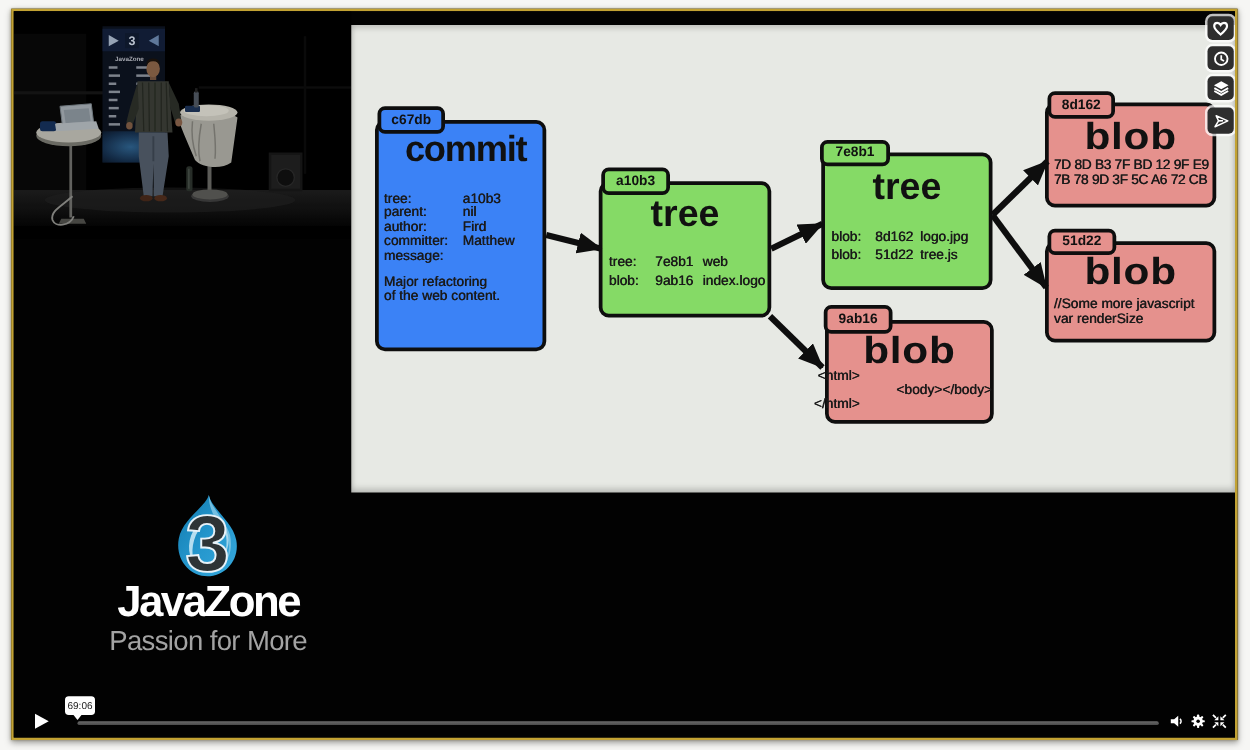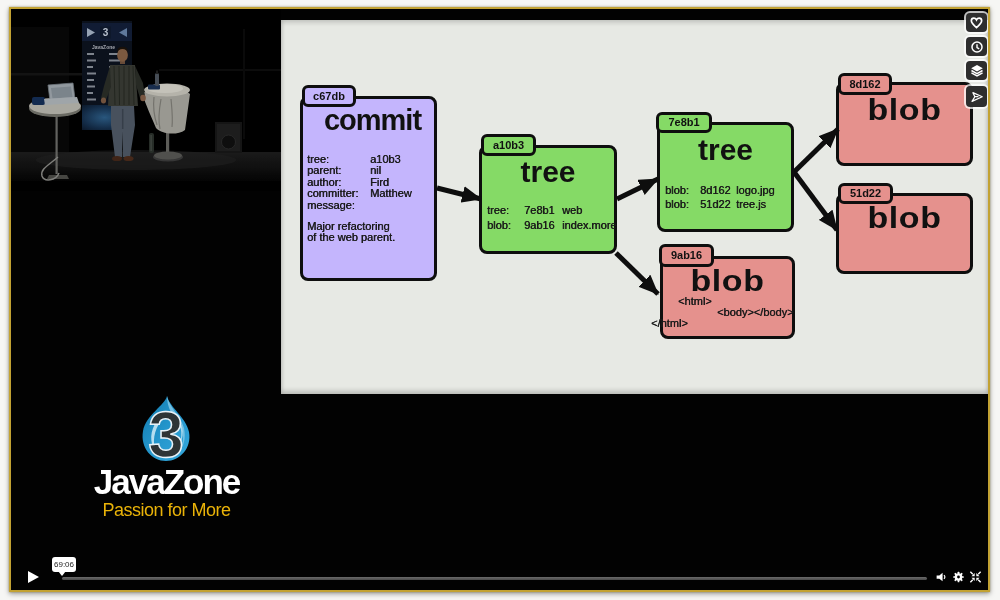--- a/index.html
+++ b/index.html
@@ -6,35 +6,35 @@
 html,body{width:1000px;height:600px;overflow:hidden;background:#f6f6f4;font-family:"Liberation Sans",sans-serif}
 .page{position:relative;width:1000px;height:600px}
 .frame{position:absolute;left:9px;top:7px;width:981px;height:585px;border:2px solid #c2a233;background:#000;box-shadow:0 2px 5px rgba(0,0,0,.35),0 0 2px rgba(120,100,20,.5)}
 .inner{position:absolute;left:0;top:0;width:977px;height:581px;background:#020202;overflow:hidden}
 
 .slide{position:absolute;left:270px;top:11px;width:707px;height:374px;background:#e7e9e4;color:#161616;box-shadow:inset 0 3px 4px rgba(0,0,0,.14),inset 0 -3px 5px rgba(0,0,0,.2)}
 .box{position:absolute;border:3px solid #0e0e0e;border-radius:8px}
 .tab{position:absolute;border:3px solid #0e0e0e;border-radius:6px;font-weight:bold;font-size:11px;color:#111;text-align:center;z-index:3}
 .bt{font-weight:bold;font-size:29px;letter-spacing:-1px;text-align:center;line-height:1;color:#111}
 .bb{position:absolute;font-size:11px;line-height:11.4px;white-space:pre;font-weight:normal;color:#1a1a1a;text-shadow:0.4px 0 0 #1a1a1a}
-.blue{background:#c4b5fd}
+.blue{background:#3b82f6}
 .green{background:#85da66}
 .pink{background:#e5918d}
 svg.arrows{position:absolute;left:0;top:0;z-index:4}
 
 .sbtn{position:absolute;left:955px;width:21px;height:19px;background:#2e2e2e;border-radius:4px;box-shadow:0 0 0 2px rgba(255,255,255,.75);z-index:6;display:flex;align-items:center;justify-content:center}
 
 .play{position:absolute;left:17px;top:562px;width:0;height:0;border-left:11px solid #fff;border-top:6.5px solid transparent;border-bottom:6.5px solid transparent}
 .tip{position:absolute;left:41px;top:548px;width:24px;height:15px;background:#fff;border-radius:3px;font-size:8px;color:#222;text-align:center;line-height:15px}
 .tip:after{content:"";position:absolute;left:6px;top:14px;border-left:4px solid transparent;border-right:4px solid transparent;border-top:5px solid #fff}
 .bar{position:absolute;left:51px;top:568px;width:865px;height:3px;background:linear-gradient(#6a6a6a,#4a4a4a);border-radius:2px}
 .cic{position:absolute;top:561px}
 
 .jz{position:absolute;left:73px;top:452px;width:165px;text-align:center;color:#fff;font-weight:bold;font-size:35px;letter-spacing:-2px;line-height:1.2}
-.jzsub{margin-top:-3px;font-weight:normal;font-size:18px;letter-spacing:-.5px;color:#eab308}
+.jzsub{margin-top:-3px;font-weight:normal;font-size:22px;letter-spacing:-.5px;color:#a3a3a3}
 </style>
 </head>
 <body>
 <div class="page">
  <div class="frame">
       <div class="inner">
 
   <svg id="photo" style="position:absolute;left:0;top:0;filter:blur(0.5px)" width="270" height="182" viewBox="0 0 270 182">
     <defs>
       <linearGradient id="floorg" x1="0" y1="0" x2="0" y2="1">
@@ -136,56 +136,60 @@
     <div class="bb" style="left:26px;top:134px">tree:
 parent:
 author:
 committer:
 message:</div>
     <div class="bb" style="left:89px;top:134px">a10b3
 nil
 Fird
 Matthew</div>
     <div class="bb" style="left:26px;top:201px">Major refactoring
-of the web parent.</div>
+of the web content.</div>
 
     <div class="box green" style="left:198px;top:125px;width:138px;height:109px"></div>
     <div class="tab green" style="left:200px;top:114px;width:55px;height:22px;line-height:16px">a10b3</div>
     <div class="bt" style="position:absolute;left:198px;top:137px;width:138px;font-size:30px;letter-spacing:0">tree</div>
     <div class="bb" style="left:206px;top:183px;line-height:15px">tree:
 blob:</div>
     <div class="bb" style="left:243px;top:183px;line-height:15px">7e8b1
 9ab16</div>
     <div class="bb" style="left:281px;top:183px;line-height:15px">web
-index.more</div>
+index.logo</div>
 
     <div class="box green" style="left:376px;top:102px;width:137px;height:110px"></div>
     <div class="tab green" style="left:375px;top:92px;width:56px;height:21px;line-height:15px">7e8b1</div>
     <div class="bt" style="position:absolute;left:376px;top:115px;width:137px;font-size:30px;letter-spacing:0">tree</div>
     <div class="bb" style="left:384px;top:164px;line-height:13.5px">blob:
 blob:</div>
     <div class="bb" style="left:419px;top:164px;line-height:13.5px">8d162
 51d22</div>
     <div class="bb" style="left:455px;top:164px;line-height:13.5px">logo.jpg
 tree.js</div>
 
     <div class="box pink" style="left:379px;top:236px;width:135px;height:83px"></div>
     <div class="tab pink" style="left:378px;top:224px;width:55px;height:23px;line-height:17px">9ab16</div>
     <div class="bt" style="position:absolute;left:379px;top:246px;width:135px;font-size:30px;letter-spacing:.5px;transform:scaleX(1.13)">blob</div>
-    <div class="bb" style="left:397px;top:276px">&lt;html&gt;</div>
+    <div class="bb" style="left:373px;top:276px">&lt;html&gt;</div>
     <div class="bb" style="left:436px;top:287px">&lt;body&gt;&lt;/body&gt;</div>
     <div class="bb" style="left:370px;top:298px">&lt;/html&gt;</div>
 
     <div class="box pink" style="left:555px;top:62px;width:137px;height:84px"></div>
     <div class="tab pink" style="left:557px;top:53px;width:54px;height:22px;line-height:16px">8d162</div>
     <div class="bt" style="position:absolute;left:555px;top:75px;width:137px;font-size:30px;letter-spacing:.5px;transform:scaleX(1.13)">blob</div>
+    <div class="bb" style="left:562px;top:106px;line-height:12px;letter-spacing:-.25px">7D 8D B3 7F BD 12 9F E9
+7B 78 9D 3F 5C A6 72 CB</div>
 
     <div class="box pink" style="left:555px;top:173px;width:137px;height:81px"></div>
     <div class="tab pink" style="left:557px;top:163px;width:55px;height:21px;line-height:15px">51d22</div>
     <div class="bt" style="position:absolute;left:555px;top:183px;width:137px;font-size:30px;letter-spacing:.5px;transform:scaleX(1.13)">blob</div>
+    <div class="bb" style="left:562px;top:217px;line-height:12px">//Some more javascript
+var renderSize</div>
 
     <svg class="arrows" width="707" height="374" viewBox="0 0 707 374">
       <defs>
         <marker id="ah" markerUnits="userSpaceOnUse" markerWidth="20" markerHeight="17" refX="19" refY="8.5" orient="auto">
           <path d="M0 0 L20 8.5 L0 17 Z" fill="#0e0e0e"></path>
         </marker>
       </defs>
       <g stroke="#0e0e0e" stroke-width="5">
         <line x1="156" y1="168" x2="200" y2="179" marker-end="url(#ah)"></line>
         <line x1="336" y1="179" x2="377" y2="159" marker-end="url(#ah)"></line>

